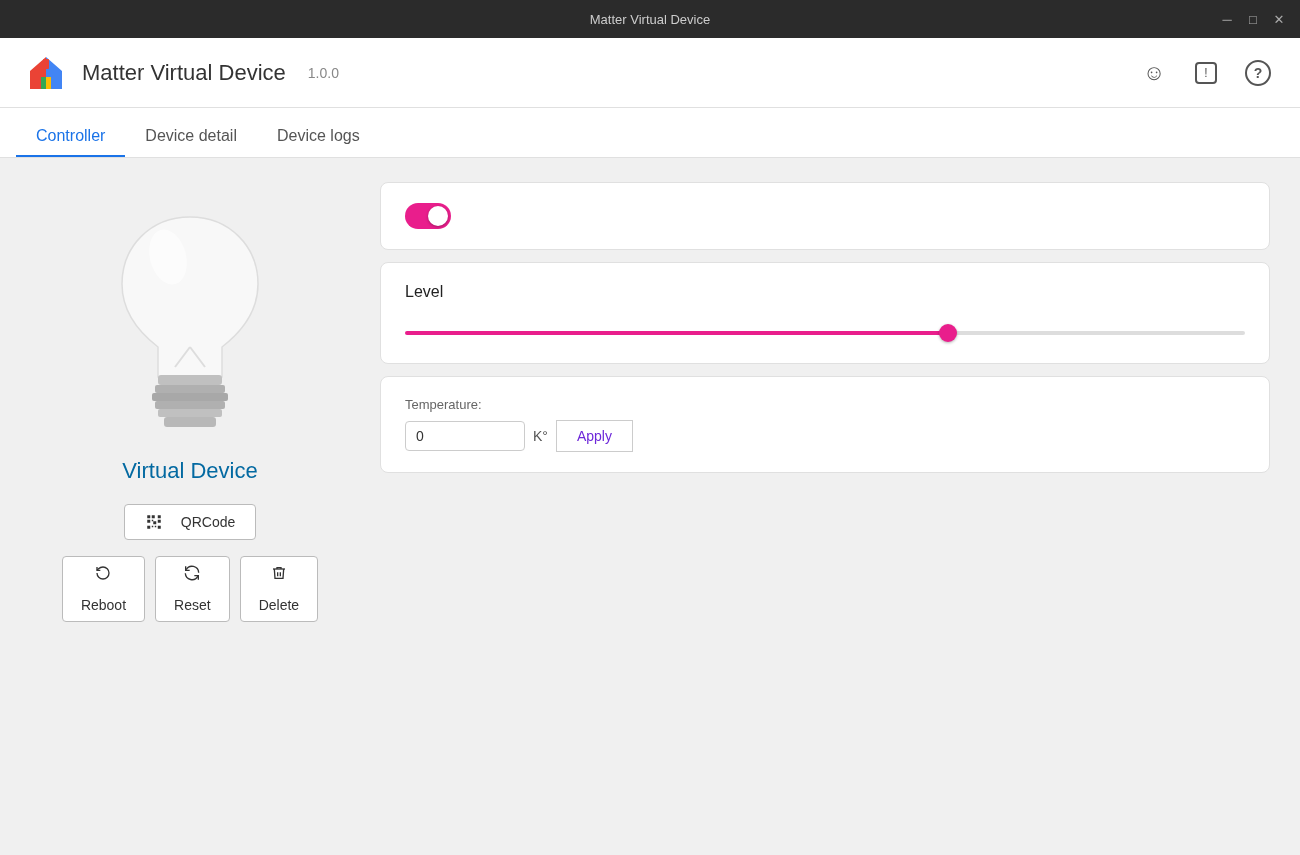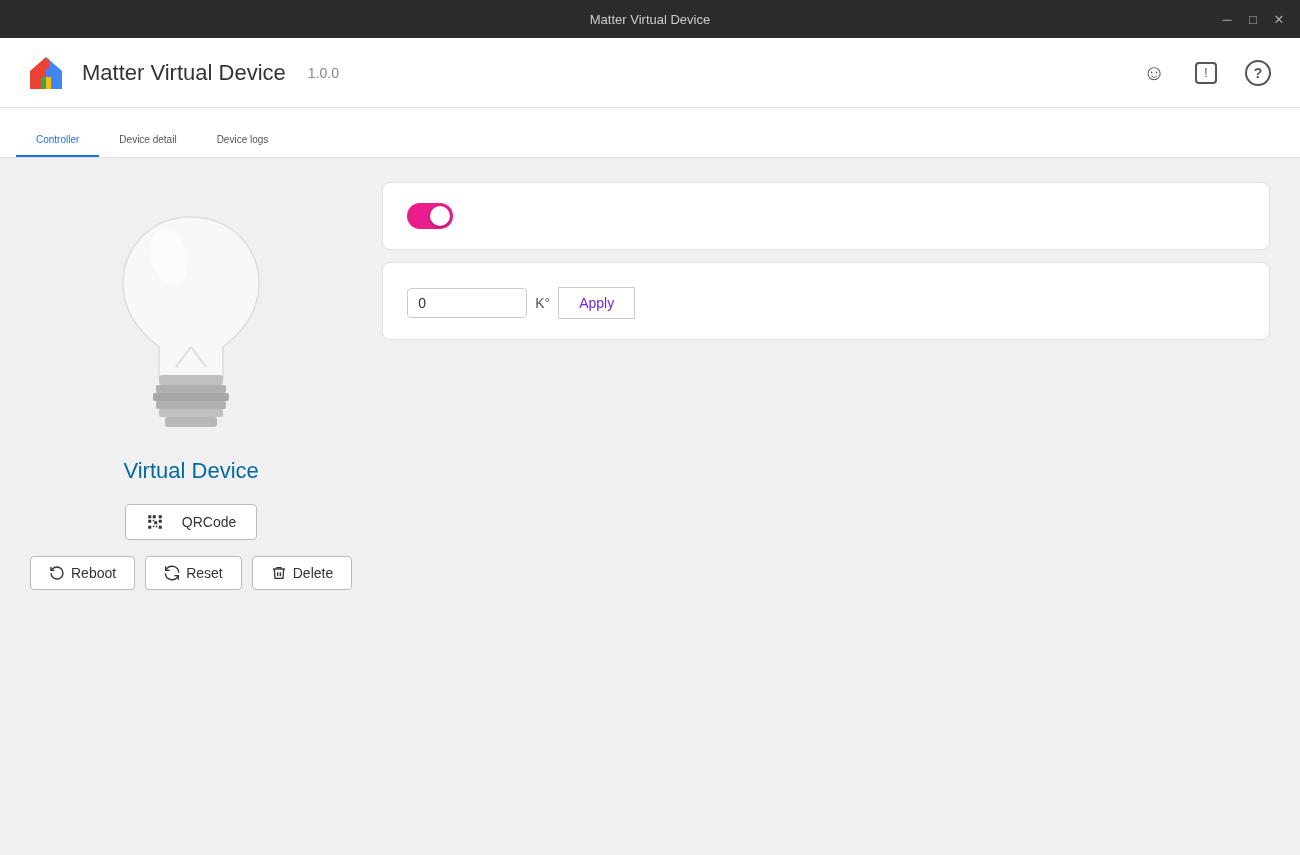--- a/index.html
+++ b/index.html
@@ -85,21 +85,21 @@
       background: #fff;
       height: 50px;
       display: flex;
       align-items: flex-end;
       padding: 0 16px;
       flex-shrink: 0;
       border-bottom: 1px solid #e0e0e0;
     }
     .tab {
       padding: 0 20px 12px;
-      font-size: 10px;
+      font-size: 16px;
       color: #555;
       cursor: pointer;
       border: none;
       background: transparent;
       position: relative;
       font-weight: 400;
       text-align: center;
     }
     .tab.active {
       color: #1a73e8;
@@ -161,22 +161,23 @@
     }
     .action-btn {
       padding: 8px 18px;
       border: 1px solid #bbb;
       background: #fff;
       border-radius: 4px;
       cursor: pointer;
       font-size: 14px;
       display: flex;
       align-items: center;
-      gap: 6px;
+      gap: 16px;
       color: #333;
+      flex-direction: column;
     }
 
     
     .right-panel {
       flex: 1;
       display: flex;
       flex-direction: column;
       gap: 12px;
     }
 
@@ -404,22 +405,29 @@
     <div class="control-card">
       <div class="toggle-wrapper">
         <label class="toggle">
           <input type="checkbox" checked="" style="">
           <div class="toggle-track"></div>
           <div class="toggle-thumb"></div>
         </label>
       </div>
     </div>
 
-
     <div class="control-card">
+      <div class="control-card-title">Level</div>
+      <div class="slider-wrapper">
+        <input type="range" class="custom-slider" min="0" max="100" value="65" style="">
+      </div>
+    </div>
+
+    <div class="control-card">
+      <div class="temp-label">Temperature:</div>
       <div class="temperature-row">
         <input type="text" class="temp-input" value="0" style="">
         <span class="temp-unit">K°</span>
         <button class="apply-btn">Apply</button>
       </div>
     </div>
 
   </div>
 </div>
 

